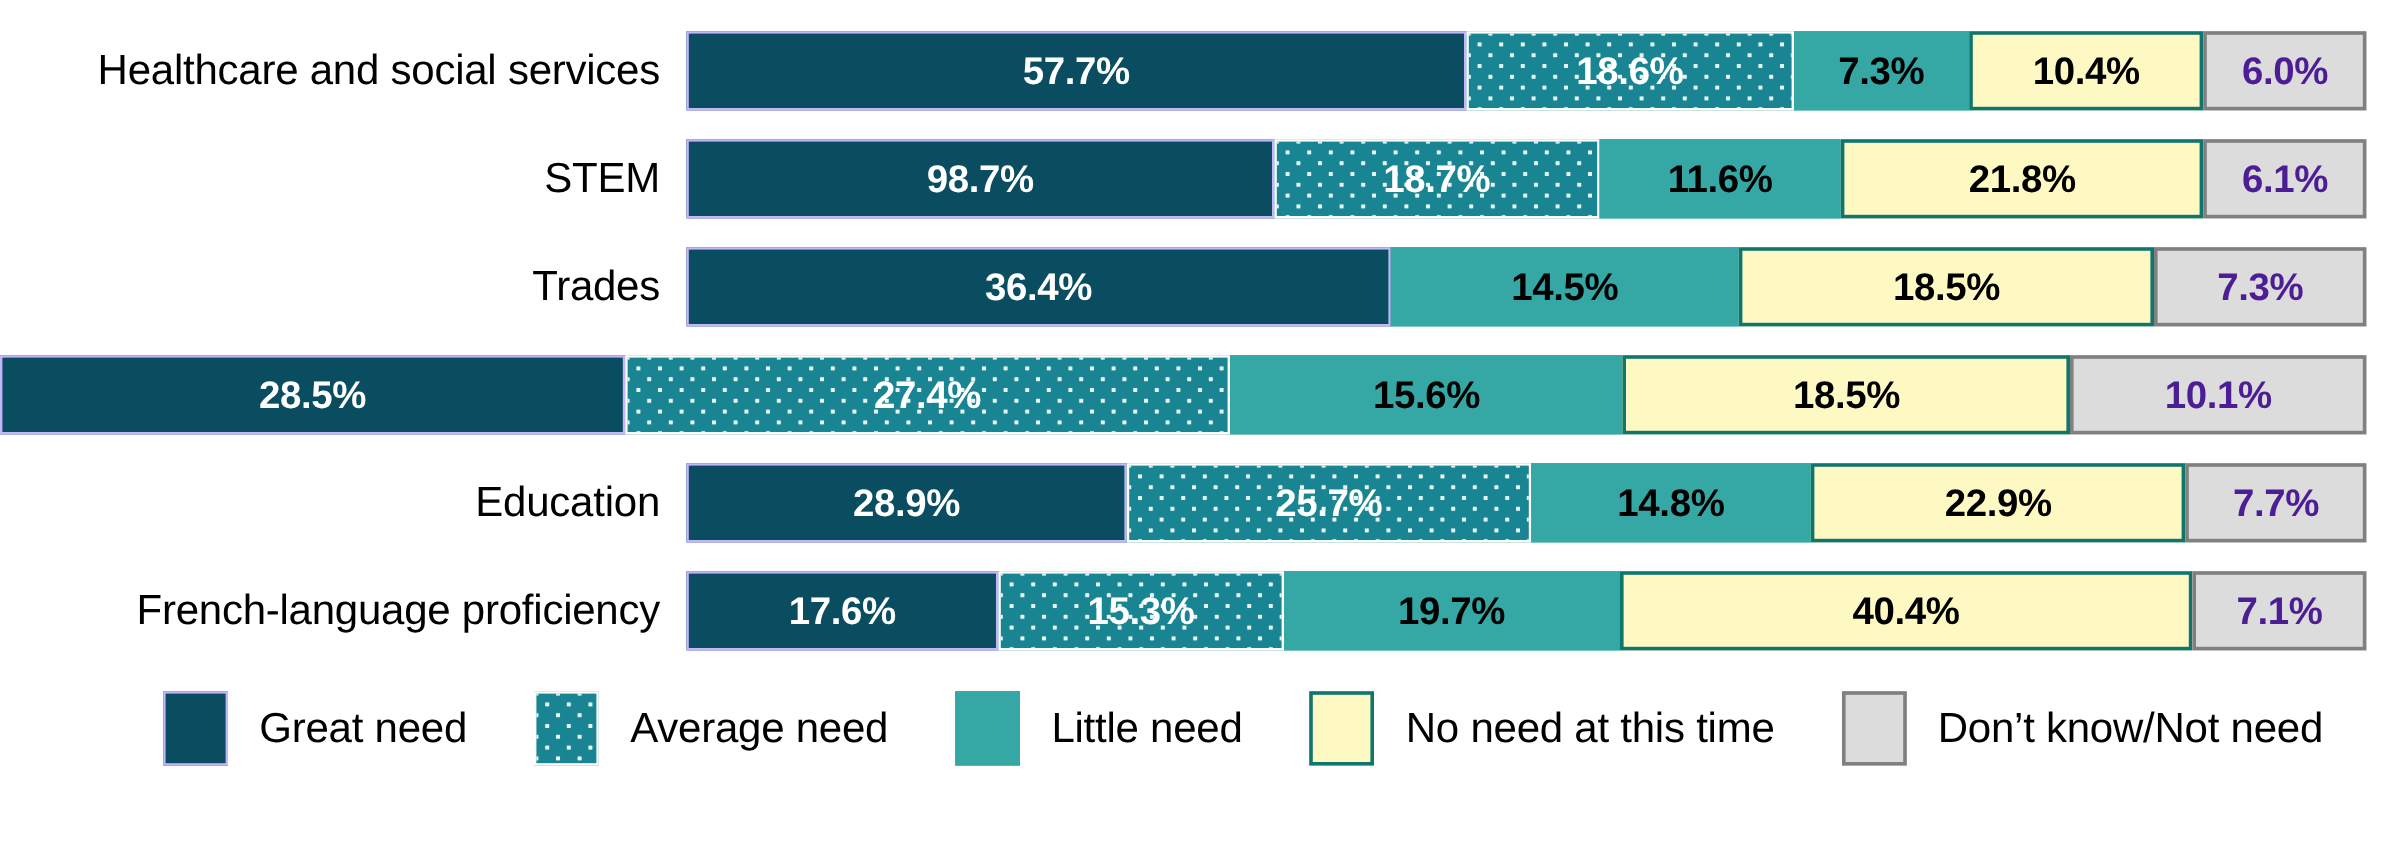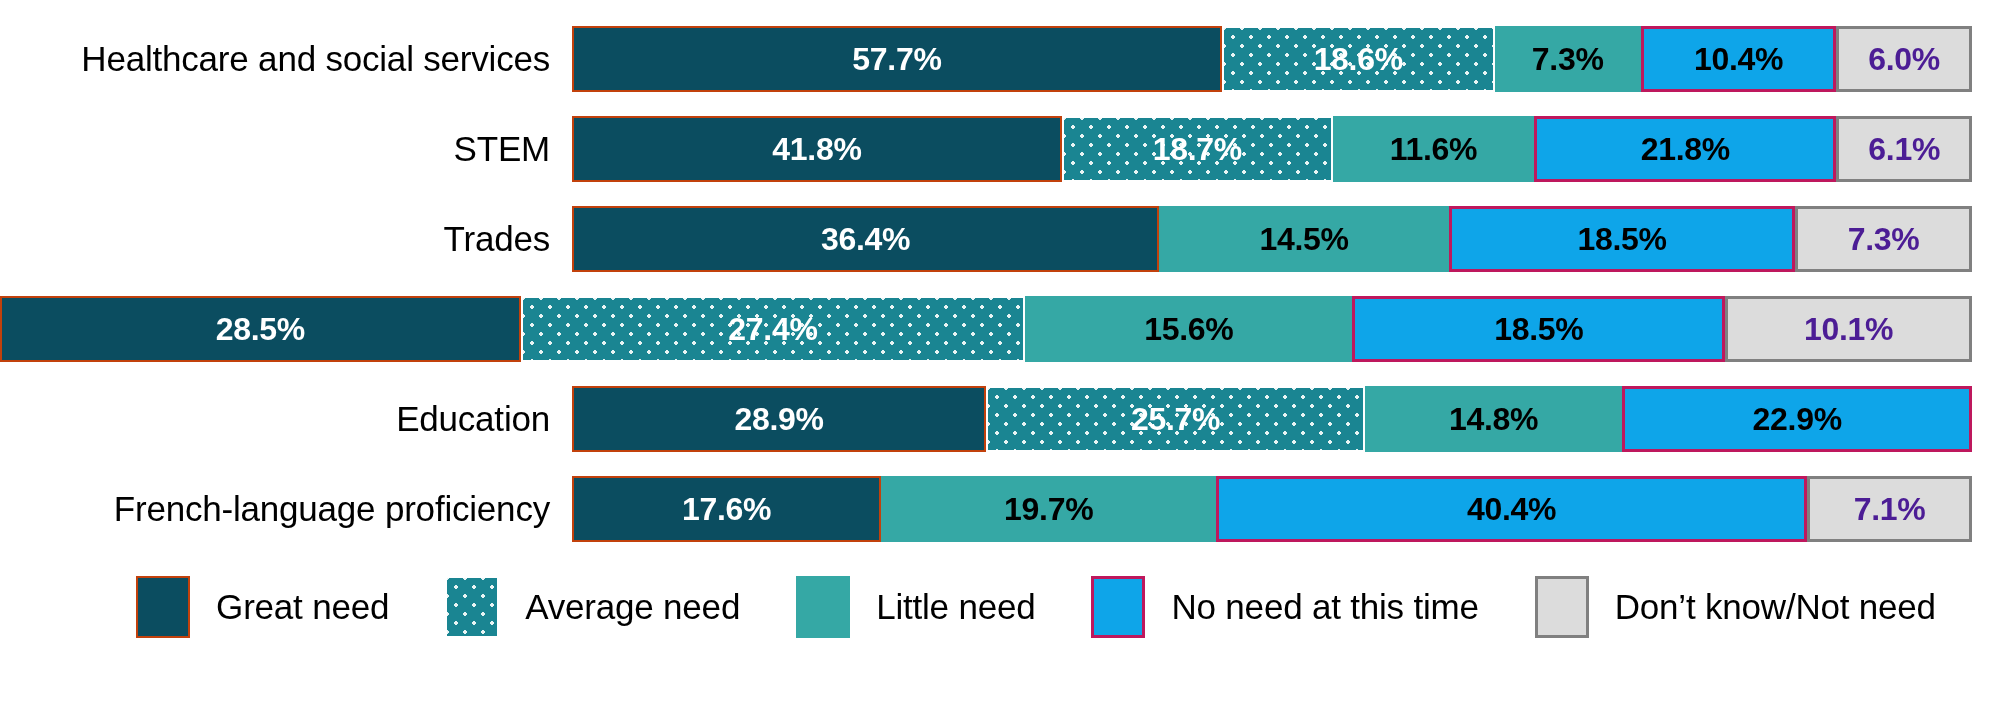--- a/index.html
+++ b/index.html
@@ -60,38 +60,38 @@
   .seg .val{
     position:relative;
     z-index:2;
     font-size:32px;
     font-weight:bold;
     white-space:nowrap;
     letter-spacing:-0.3px;
   }
 
   
-  .s-great{ background:#0B4D60; border:2px solid #c2410c; }
+  .s-great{ background:#0B4D60; border:2px solid #c4b5fd; }
   .s-great .val{ color:#ffffff; }
 
   .s-average{
     background-color:#1A8592;
     border:2px solid #ffffff;
     background-image:
       radial-gradient(#e9f4f4 1.9px, transparent 2.1px),
       radial-gradient(#e9f4f4 1.9px, transparent 2.1px);
     background-size:18px 18px, 18px 18px;
     background-position:0 0, 9px 9px;
   }
   .s-average .val{ color:#ffffff; }
 
   .s-little{ background:#35A8A5; border:2px solid #35A8A5; }
   .s-little .val{ color:#000000; }
 
-  .s-nonem{ background:#0ea5e9; border:3px solid #be185d; }
+  .s-nonem{ background:#fef9c3; border:3px solid #0f766e; }
   .s-nonem .val{ color:#000000; }
 
   .s-dk{ background:#DCDCDC; border:3px solid #808080; }
   .s-dk .val{ color:#4c1d95; }
 
   
   .legend{
     position:absolute;
     left:0; top:576px;
     width:2000px;
@@ -144,21 +144,21 @@
         <div class="seg s-dk" style="flex-grow:6.0">
             <span class="val">6.0%</span>
           </div>
       </div>
     </div>
 
     <div class="row">
       <div class="row-label">STEM</div>
       <div class="bar">
         <div class="seg s-great" style="flex-grow:41.8">
-            <span class="val">41.8%</span>
+            <span class="val">98.7%</span>
           </div>
         <div class="seg s-average" style="flex-grow:18.7">
             <span class="val">18.7%</span>
           </div>
         <div class="seg s-little" style="flex-grow:11.6">
             <span class="val">11.6%</span>
           </div>
         <div class="seg s-nonem" style="flex-grow:21.8">
             <span class="val">21.8%</span>
           </div>
@@ -214,29 +214,35 @@
           </div>
         <div class="seg s-average" style="flex-grow:25.7">
             <span class="val">25.7%</span>
           </div>
         <div class="seg s-little" style="flex-grow:14.8">
             <span class="val">14.8%</span>
           </div>
         <div class="seg s-nonem" style="flex-grow:22.9">
             <span class="val">22.9%</span>
           </div>
+        <div class="seg s-dk" style="flex-grow:7.7">
+            <span class="val">7.7%</span>
+          </div>
       </div>
     </div>
 
     <div class="row">
       <div class="row-label">French-language proficiency</div>
       <div class="bar">
         <div class="seg s-great" style="flex-grow:17.6">
             <span class="val">17.6%</span>
           </div>
+        <div class="seg s-average" style="flex-grow:15.3">
+            <span class="val">15.3%</span>
+          </div>
         <div class="seg s-little" style="flex-grow:19.7">
             <span class="val">19.7%</span>
           </div>
         <div class="seg s-nonem" style="flex-grow:40.4">
             <span class="val">40.4%</span>
           </div>
         <div class="seg s-dk" style="flex-grow:7.1">
             <span class="val">7.1%</span>
           </div>
       </div>

